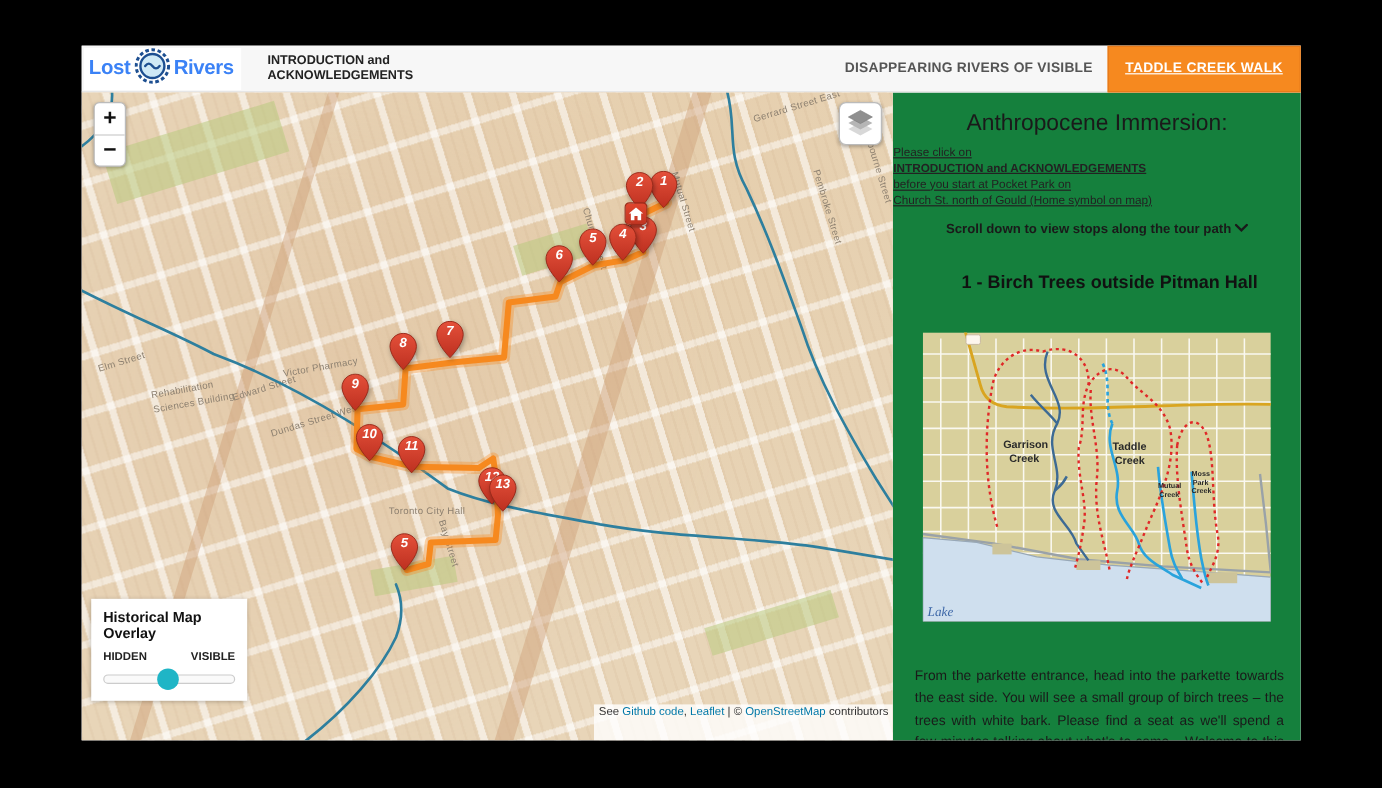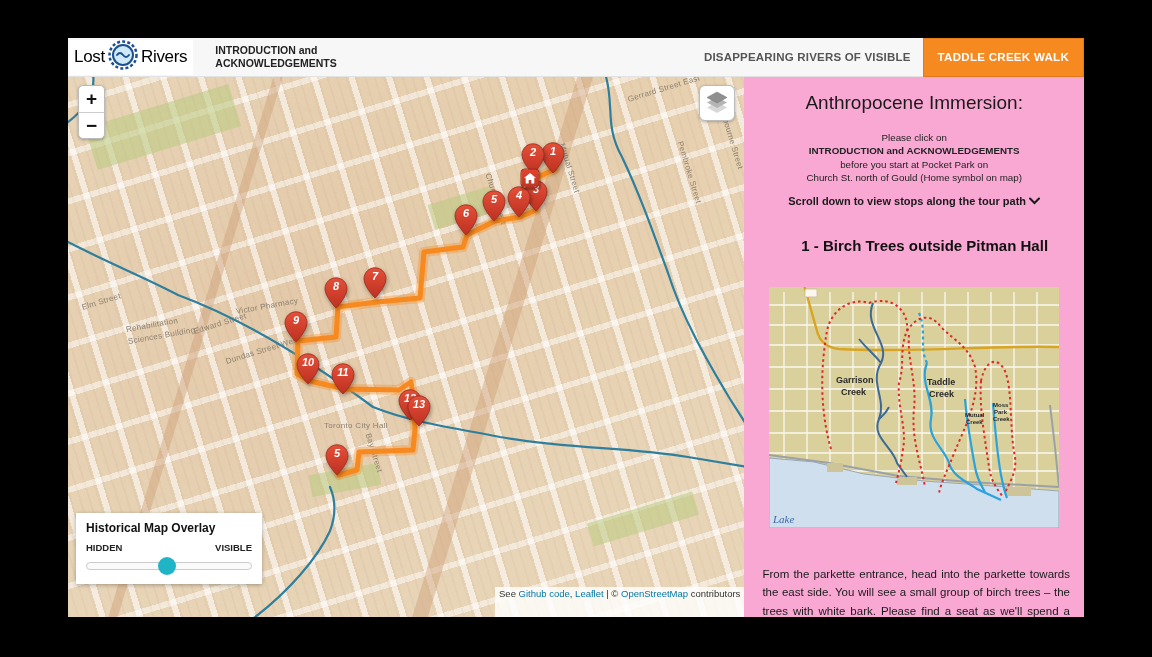--- a/index.html
+++ b/index.html
@@ -2,26 +2,26 @@
 <html><head>
 <meta charset="utf-8">
 <style>
   * { margin:0; padding:0; box-sizing:border-box; }
   html,body { width:1152px; height:657px; background:#000; font-family:"Liberation Sans", sans-serif; overflow:hidden; }
   .stage { position:absolute; left:68px; top:38px; width:1016px; height:579px; background:#fff; overflow:hidden; }
 
   
   .header { position:relative; height:39px; background:#f7f7f7; border-bottom:1px solid #e2e2e2; display:flex; align-items:center; }
   .logo { display:flex; align-items:center; background:#fff; height:35px; padding:0 6px 0 4px; margin-left:2px; }
-  .logo-word { color:#000000; font-weight:normal; font-size:17px; letter-spacing:-0.3px; }
+  .logo-word { color:#3b82f6; font-weight:bold; font-size:17px; letter-spacing:-0.3px; }
   .logo-icon { margin:0 3px; }
   .nav-intro { margin-left:22px; font-size:10.5px; font-weight:bold; color:#222; line-height:1.25; width:170px; cursor:pointer; }
   .header-spacer { flex:1; }
   .nav-disappearing { font-size:11.5px; font-weight:bold; color:#555; letter-spacing:0.2px; margin-right:12px; cursor:pointer; }
-  .btn-taddle { height:39px; padding:0 14px; background:#F6891F; border:1px solid #e5791a; color:#fff; font-size:11.5px; font-weight:bold; letter-spacing:0.3px; display:flex; align-items:center; cursor:pointer; }
+  .btn-taddle { height:39px; padding:0 14px; background:#F6891F; border:1px solid #e5791a; color:#fff; font-size:11.5px; font-weight:bold; text-decoration:underline; letter-spacing:0.3px; display:flex; align-items:center; cursor:pointer; }
 
   
   .content { display:flex; height:540px; }
 
   
   .map { position:relative; width:711px; height:540px; overflow:hidden;
     background-color:#e8d5b8;
     background-image:
       repeating-linear-gradient(73deg, rgba(170,130,90,.07) 0 2px, rgba(0,0,0,0) 2px 9px),
       repeating-linear-gradient(73deg, rgba(255,255,255,0) 0 30px, rgba(255,255,255,.55) 30px 36px),
@@ -36,34 +36,34 @@
 
   .pin { position:absolute; width:24px; height:32px; transform:translate(-50%,-100%); cursor:pointer; filter:drop-shadow(1px 2px 2px rgba(0,0,0,.35)); }
   .pin .num { position:absolute; top:3px; left:0; width:24px; text-align:center; color:#fff; font-size:11px; font-weight:bold; font-style:italic; }
   .home-marker { position:absolute; width:19px; height:19px; transform:translate(-50%,-50%); background:linear-gradient(#e0452e,#c23522); border:1px solid #9c2a1a; border-radius:4px; display:flex; align-items:center; justify-content:center; cursor:pointer; box-shadow:1px 2px 2px rgba(0,0,0,.3); }
 
   .zoom-ctrl { position:absolute; left:10px; top:8px; width:27px; background:#fff; border:1px solid #bbb; border-radius:5px; overflow:hidden; box-shadow:0 1px 3px rgba(0,0,0,.25); }
   .zoom-btn { height:26px; display:flex; align-items:center; justify-content:center; font-size:19px; font-weight:bold; color:#111; cursor:pointer; }
   .zoom-btn + .zoom-btn { border-top:1px solid #ccc; }
   .layers-ctrl { position:absolute; right:9px; top:8px; width:36px; height:36px; background:#fff; border:1px solid #bbb; border-radius:6px; display:flex; align-items:center; justify-content:center; cursor:pointer; box-shadow:0 1px 3px rgba(0,0,0,.25); }
 
-  .overlay-box { position:absolute; left:8px; bottom:33px; width:186px; background:#fff; padding:8px 10px 12px 10px; box-shadow:0 1px 4px rgba(0,0,0,.3); }
+  .overlay-box { position:absolute; left:8px; bottom:33px; width:130px; background:#fff; padding:8px 10px 12px 10px; box-shadow:0 1px 4px rgba(0,0,0,.3); }
   .overlay-title { font-size:12px; font-weight:bold; color:#111; }
   .overlay-labels { display:flex; justify-content:space-between; margin-top:7px; font-size:9.5px; font-weight:bold; color:#222; }
   .overlay-slider { position:relative; margin-top:7px; height:12px; }
   .overlay-track { position:absolute; left:0; right:0; top:2px; height:8px; background:#fafafa; border:1px solid #ccc; border-radius:5px; }
   .overlay-thumb { position:absolute; top:-3px; width:18px; height:18px; background:#1fb5c6; border-radius:50%; transform:translateX(-50%); cursor:pointer; }
 
   .attribution { position:absolute; right:0; bottom:0; background:rgba(255,255,255,.8); font-size:9.5px; color:#333; padding:1px 4px 18px 4px; }
   .attribution a { color:#0078A8; text-decoration:none; cursor:pointer; }
 
   
-  .panel { width:357px; height:540px; background:#f9a8d4; overflow:hidden; }
+  .panel { width:357px; height:540px; background:#15803d; overflow:hidden; }
   .panel-title { margin-top:14px; text-align:center; font-size:19px; color:#1a1a1a; line-height:1.22; }
-  .panel-intro { margin-top:17px; text-align:center; font-size:9.8px; color:#222; line-height:1.35; }
+  .panel-intro { margin-top:7px; text-align:left; font-size:9.8px; color:#222; line-height:1.35;text-decoration:underline; }
   .panel-intro .b { font-weight:bold; }
   .scroll-hint { margin-top:11px; text-align:center; font-size:11px; font-weight:bold; color:#1a1a1a; cursor:pointer; }
   .stop-heading { margin-top:30px; text-align:center; font-size:15px; font-weight:bold; color:#111;margin-left:21px; }
   .inset-wrap { margin:33px auto 0 auto; width:290px; height:241px; }
   .panel-body { margin:37px 14px 0 18px; font-size:11.5px; color:#1a1a1a; line-height:1.6; text-align:justify; }
 </style>
 </head>
 <body>
 
 <div class="stage">

